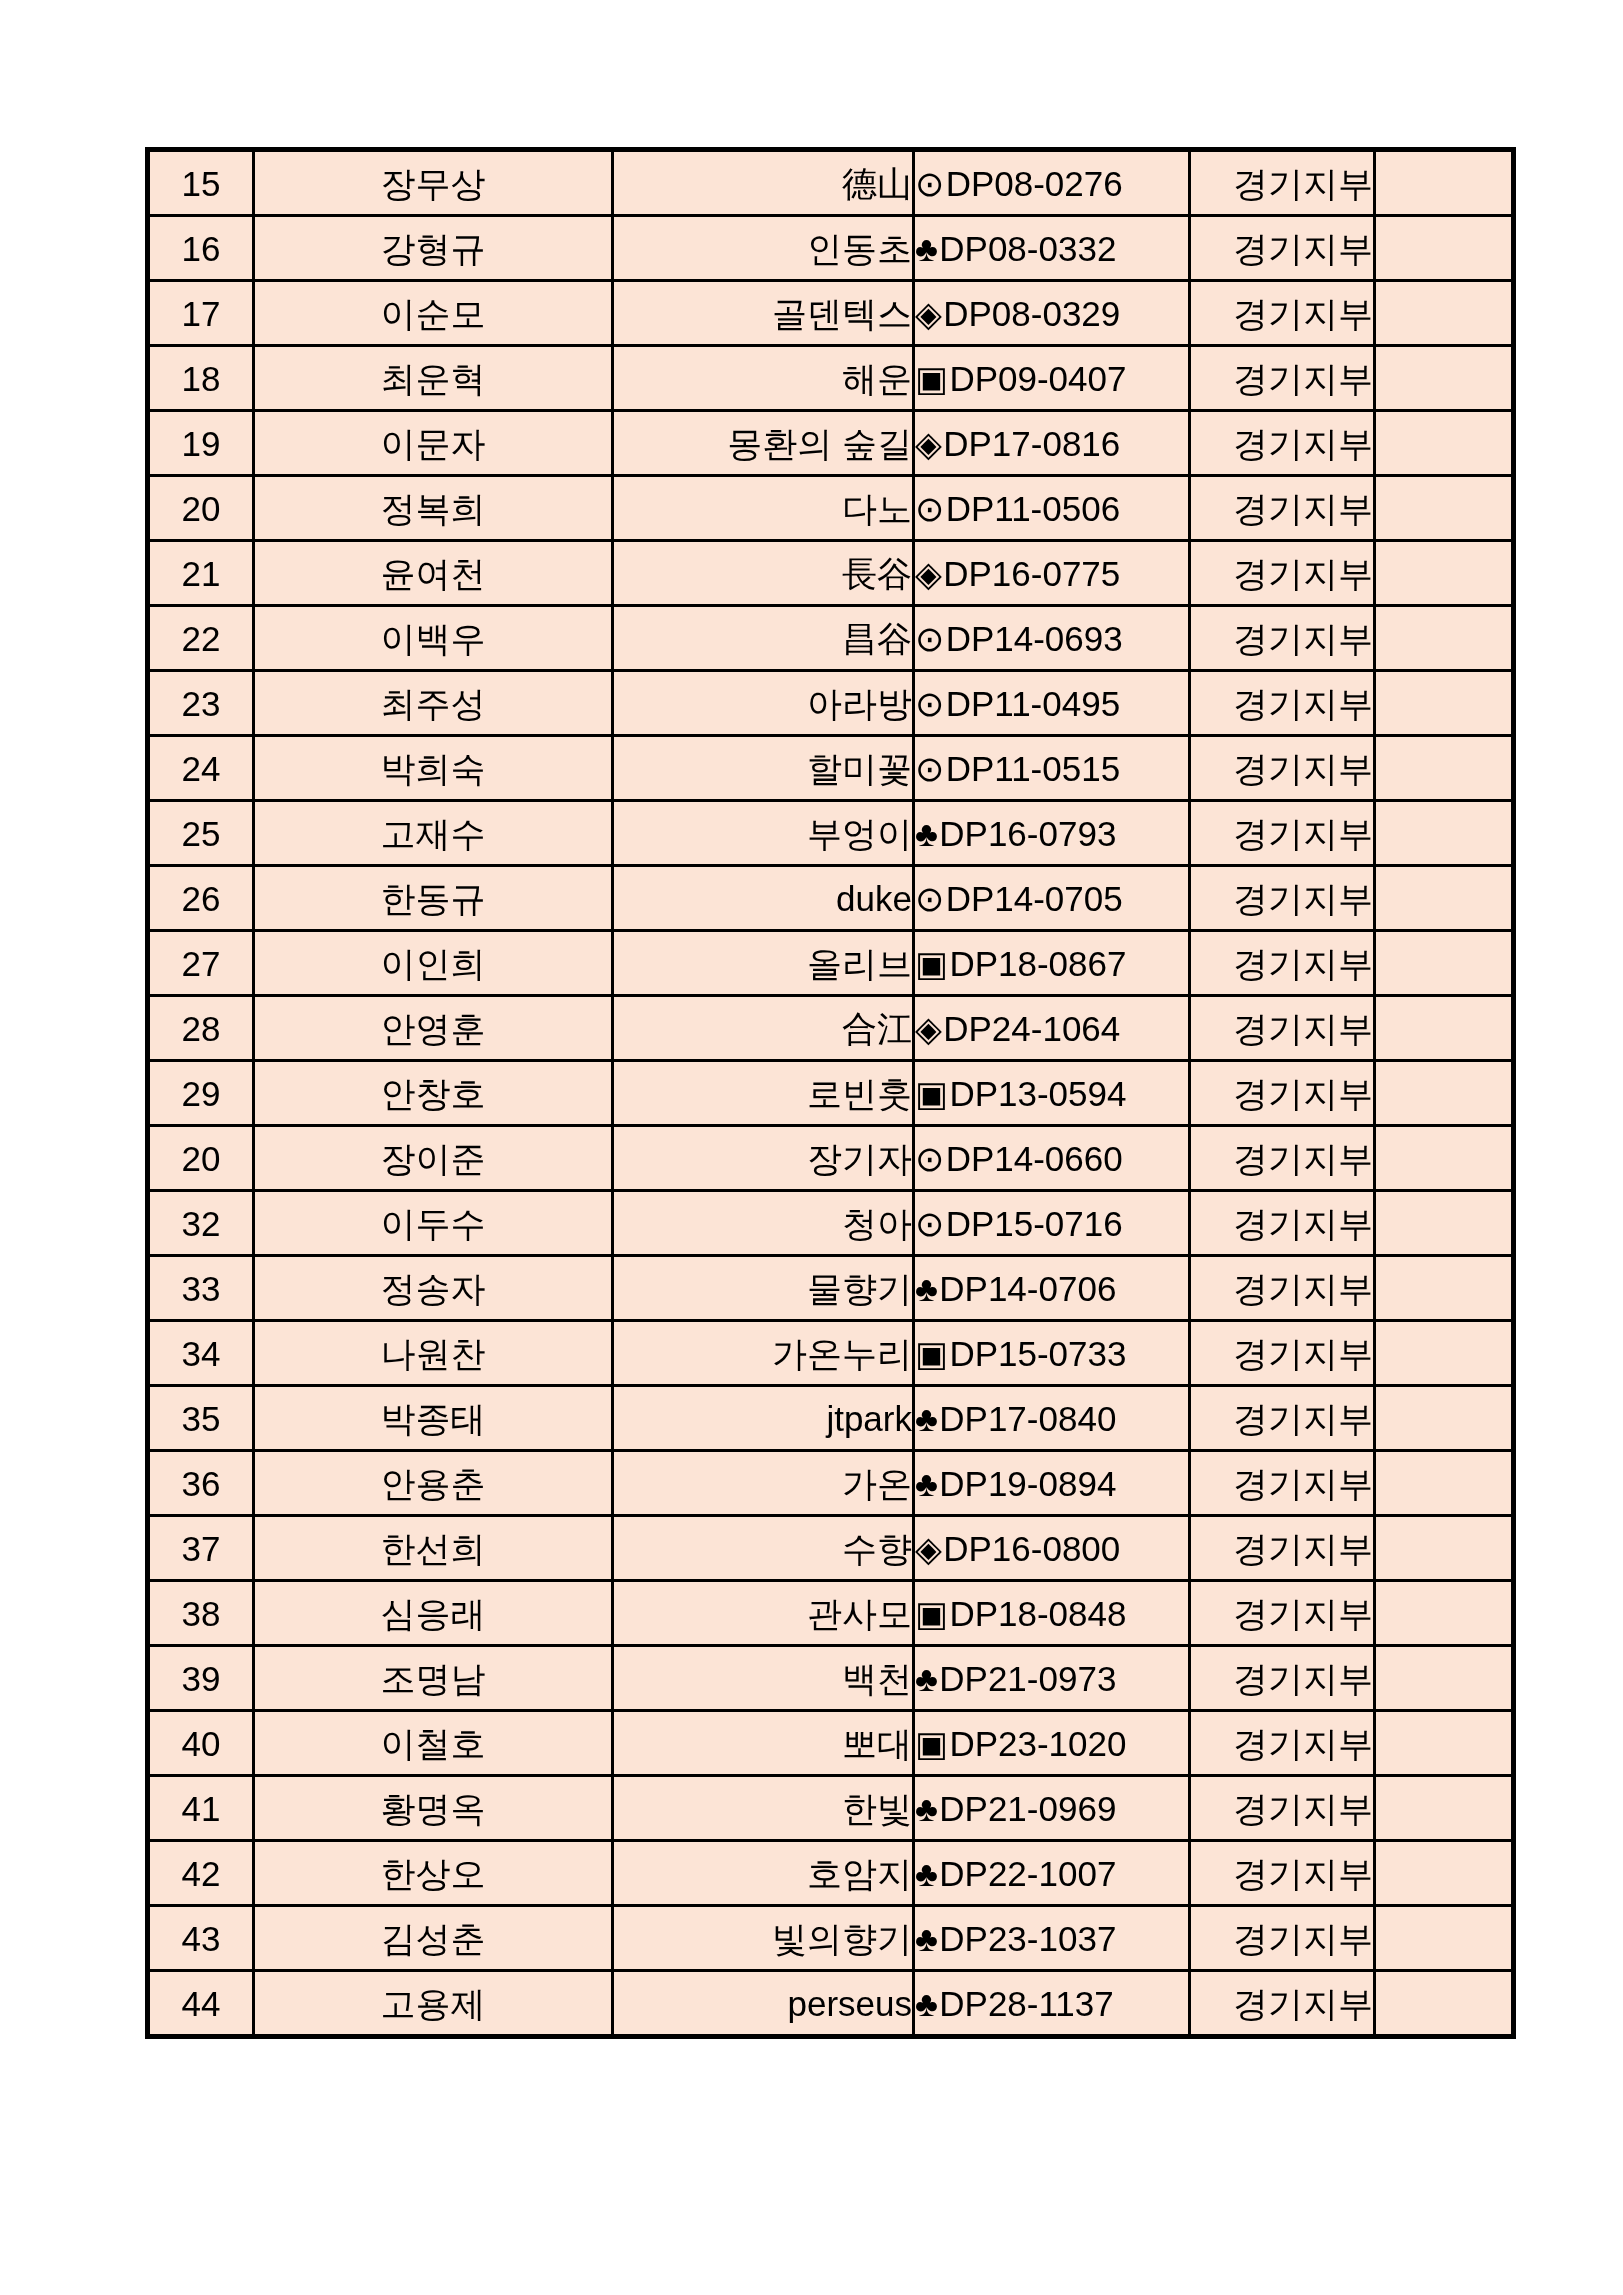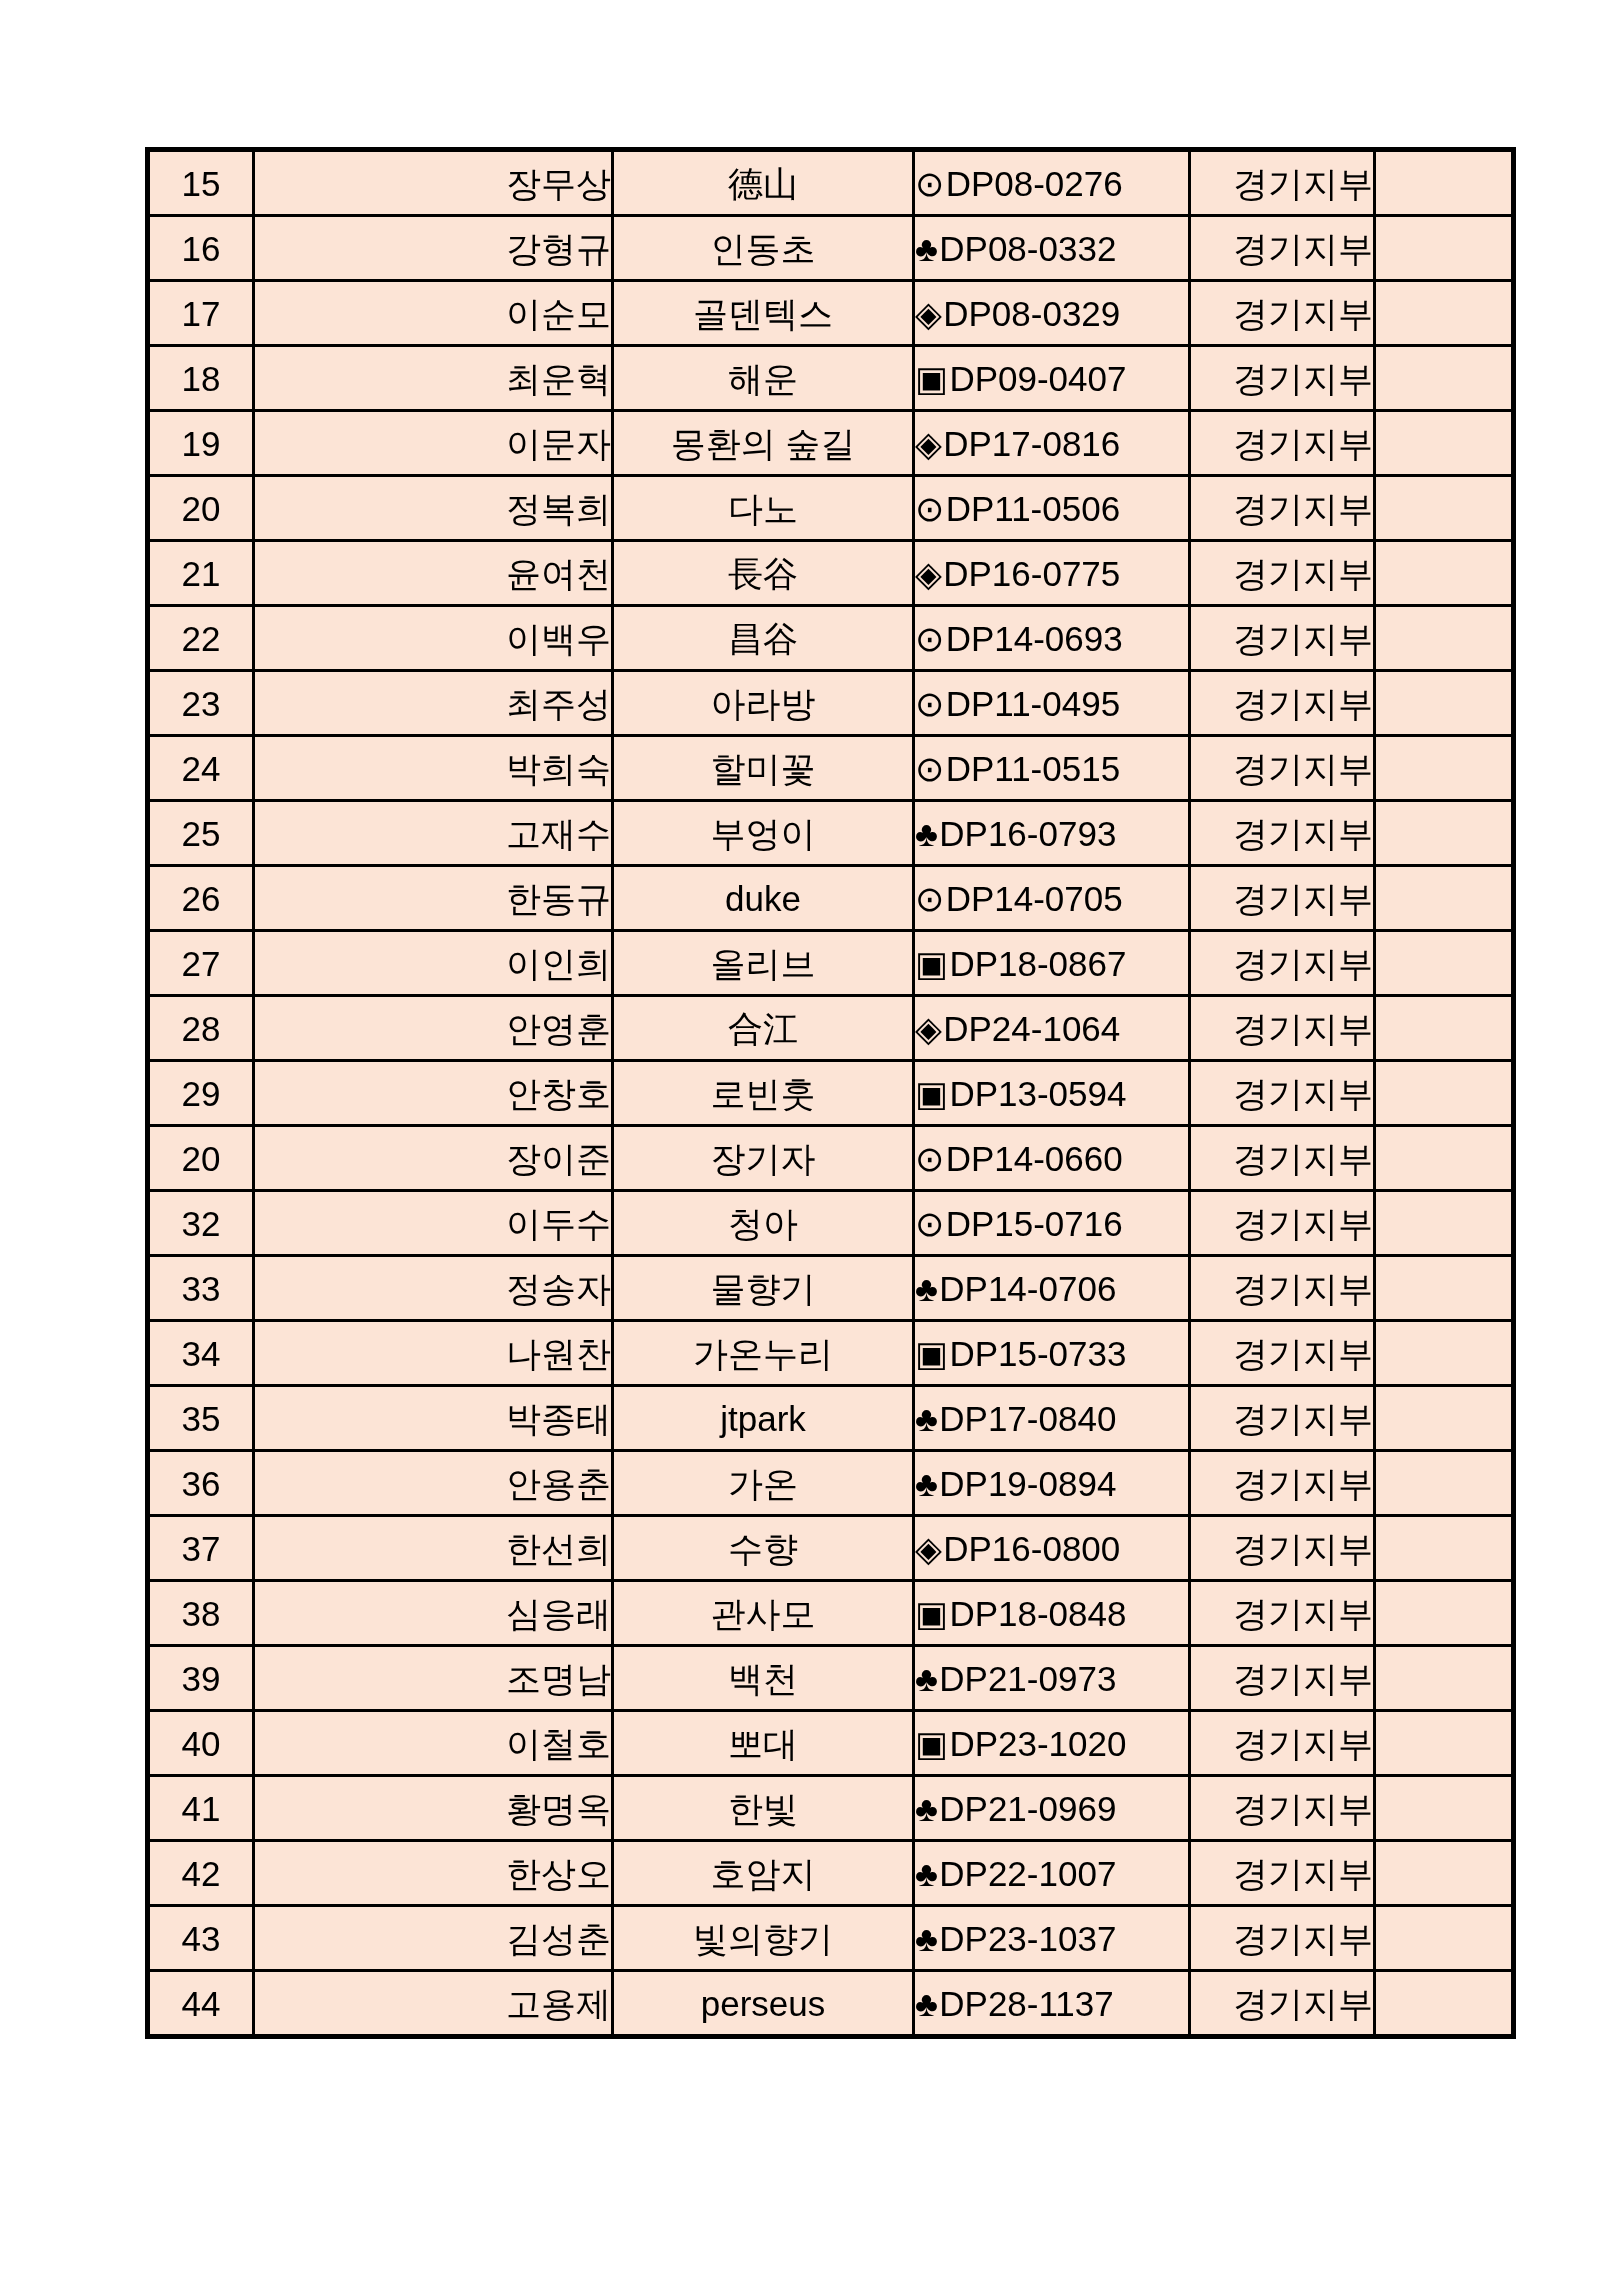--- a/index.html
+++ b/index.html
@@ -32,22 +32,22 @@
     background: #fce4d6;
     height: 62px;
     font-size: 35px;
     line-height: 1;
     vertical-align: middle;
     padding: 0;
     overflow: hidden;
     white-space: nowrap;
   }
   td.col-no     { text-align: center; }
-  td.col-name   { text-align: right; padding-left: 7.9px; }
-  td.col-alias  { text-align: center; padding-left: 7.9px; }
+  td.col-name   { text-align: center; padding-left: 7.9px; }
+  td.col-alias  { text-align: right; padding-left: 7.9px; }
   td.col-code   { text-align: left; }
   td.col-branch { text-align: right; }
   td.col-extra  { }
   .code-symbol { letter-spacing: 1.3px; }
 </style>
 </head>
 <body>
 
 <table class="roster">
   <colgroup>

